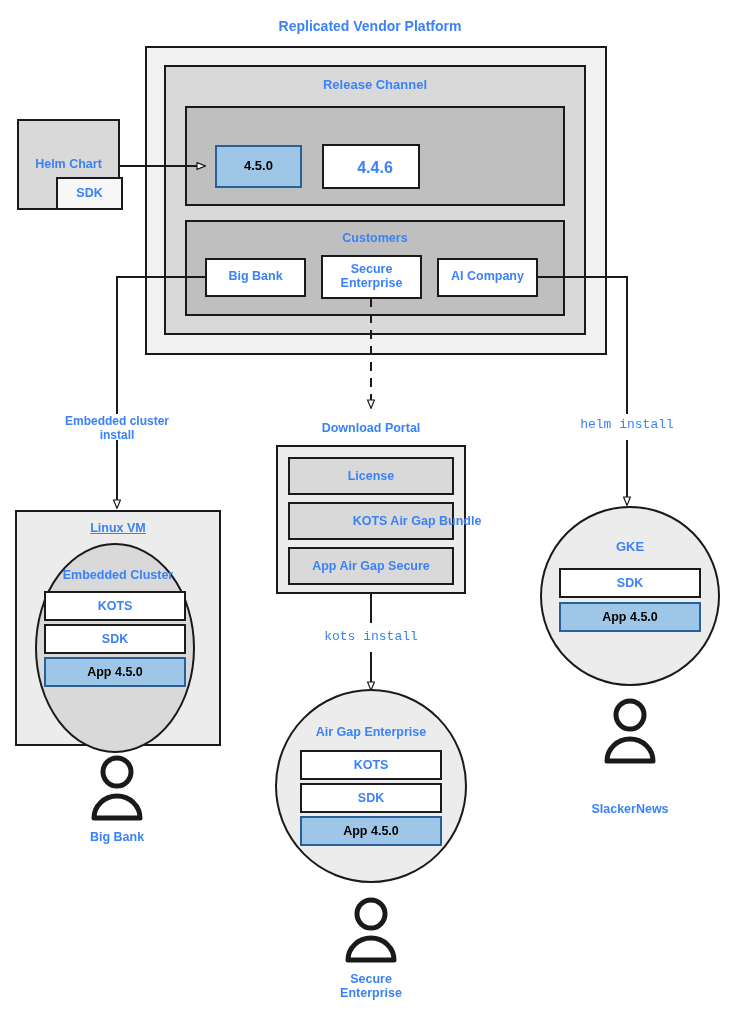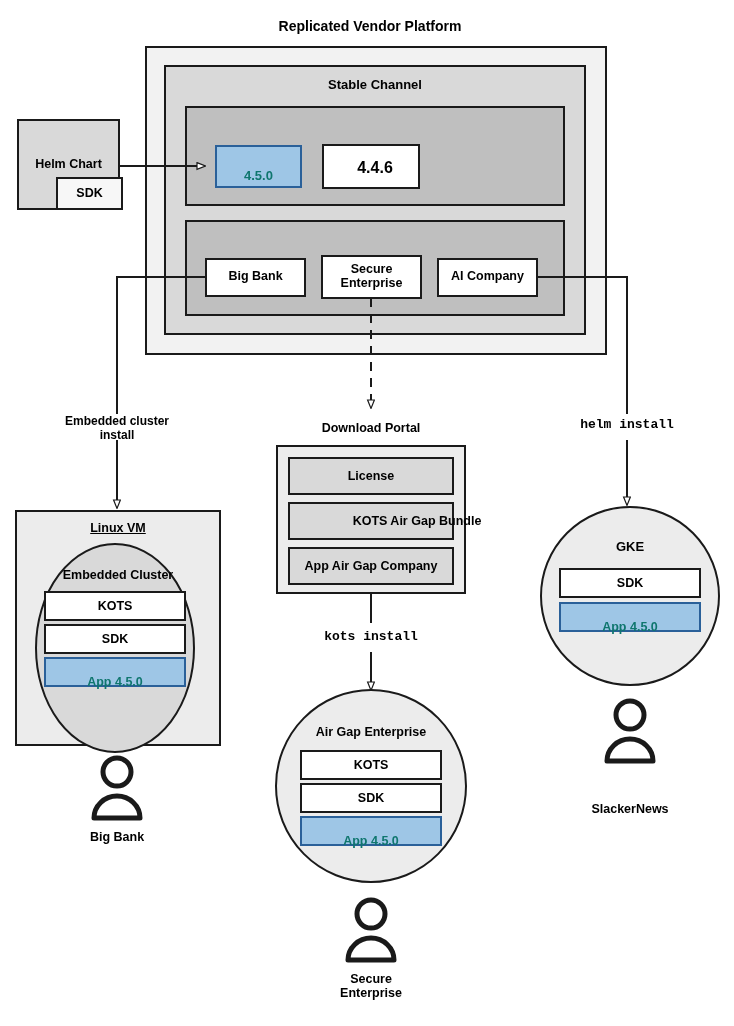--- a/index.html
+++ b/index.html
@@ -1,22 +1,22 @@
 <!DOCTYPE html>
 <html><head>
 <meta charset="utf-8">
 <style>
   html,body{margin:0;padding:0;background:#ffffff;}
   #stage{position:relative;width:734px;height:1026px;background:#ffffff;
          font-family:"Liberation Sans", sans-serif;overflow:hidden;}
   svg{position:absolute;left:0;top:0;width:734px;height:1026px;}
   .lbl{position:absolute;font-family:"Liberation Sans", sans-serif;font-weight:bold;
-       color:#000000;text-align:center;line-height:1.15;white-space:pre-line;}
-  .mono{font-family:"Liberation Mono", monospace;font-weight:bold;}
-  .blue-txt{color:#0f766e;margin-top:10px;}
+       color:#3b82f6;text-align:center;line-height:1.15;white-space:pre-line;}
+  .mono{font-family:"Liberation Mono", monospace;font-weight:normal;}
+  .blue-txt{color:#000000;}
 </style>
 </head>
 <body>
 
 <div id="stage">
 
   <svg viewBox="0 0 734 1026">
     <defs>
       <marker id="ah" markerWidth="10" markerHeight="10" refX="8.6" refY="4" orient="auto" markerUnits="userSpaceOnUse">
         <path d="M0.6,0.6 L9,4 L0.6,7.4 Z" fill="#ffffff" stroke="#1a1a1a" stroke-width="1.2"></path>
@@ -83,46 +83,47 @@
       <path d="M348,960 a23,22 0 0 1 46,0 Z" fill="none" stroke="#1a1a1a" stroke-width="5" stroke-linejoin="round"></path>
     </g>
     <g>
       <circle cx="630" cy="715" r="14" fill="none" stroke="#1a1a1a" stroke-width="5"></circle>
       <path d="M607,761 a23,22 0 0 1 46,0 Z" fill="none" stroke="#1a1a1a" stroke-width="5" stroke-linejoin="round"></path>
     </g>
   </svg>
 
   <div class="lbl" style="left:220px;top:18px;width:300px;font-size:14px;">Replicated Vendor Platform</div>
 
-  <div class="lbl" style="left:225px;top:78px;width:300px;font-size:13px;">Stable Channel</div>
+  <div class="lbl" style="left:225px;top:78px;width:300px;font-size:13px;">Release Channel</div>
 
 
   <div class="lbl blue-txt" style="left:216px;top:159px;width:85px;font-size:13px;">4.5.0</div>
   <div class="lbl" style="left:323px;top:159px;width:104px;font-size:16px;">4.4.6</div>
 
+  <div class="lbl" style="left:225px;top:231px;width:300px;font-size:12.5px;">Customers</div>
 
   <div class="lbl" style="left:206px;top:269px;width:99px;font-size:12.5px;">Big Bank</div>
   <div class="lbl" style="left:322px;top:262px;width:99px;font-size:12.5px;">Secure
 Enterprise</div>
   <div class="lbl" style="left:438px;top:269px;width:99px;font-size:12.5px;">AI Company</div>
 
   <div class="lbl" style="left:18px;top:157px;width:101px;font-size:12.5px;">Helm Chart</div>
   <div class="lbl" style="left:57px;top:186px;width:65px;font-size:12.5px;">SDK</div>
 
   <div class="lbl" style="left:37px;top:415px;width:160px;font-size:12px;">Embedded cluster
 install</div>
 
   <div class="lbl mono" style="left:291px;top:630px;width:160px;font-size:13px;">kots install</div>
 
   <div class="lbl mono" style="left:547px;top:418px;width:160px;font-size:13px;">helm install</div>
 
   <div class="lbl" style="left:291px;top:421px;width:160px;font-size:12.5px;">Download Portal</div>
   <div class="lbl" style="left:289px;top:469px;width:164px;font-size:12.5px;">License</div>
   <div class="lbl" style="left:289px;top:514px;width:184px;font-size:12.5px;padding-left:36px;">KOTS Air Gap Bundle</div>
-  <div class="lbl" style="left:289px;top:559px;width:164px;font-size:12.5px;">App Air Gap Company</div>
+  <div class="lbl" style="left:289px;top:559px;width:164px;font-size:12.5px;">App Air Gap Secure</div>
 
   <div class="lbl" style="left:18px;top:521px;width:200px;font-size:12.5px;text-decoration:underline;">Linux VM</div>
   <div class="lbl" style="left:18px;top:568px;width:200px;font-size:12.5px;">Embedded Cluster</div>
   <div class="lbl" style="left:45px;top:599px;width:140px;font-size:12.5px;">KOTS</div>
   <div class="lbl" style="left:45px;top:632px;width:140px;font-size:12.5px;">SDK</div>
   <div class="lbl blue-txt" style="left:45px;top:665px;width:140px;font-size:12.5px;">App 4.5.0</div>
 
   <div class="lbl" style="left:291px;top:725px;width:160px;font-size:12.5px;">Air Gap Enterprise</div>
   <div class="lbl" style="left:301px;top:758px;width:140px;font-size:12.5px;">KOTS</div>
   <div class="lbl" style="left:301px;top:791px;width:140px;font-size:12.5px;">SDK</div>

